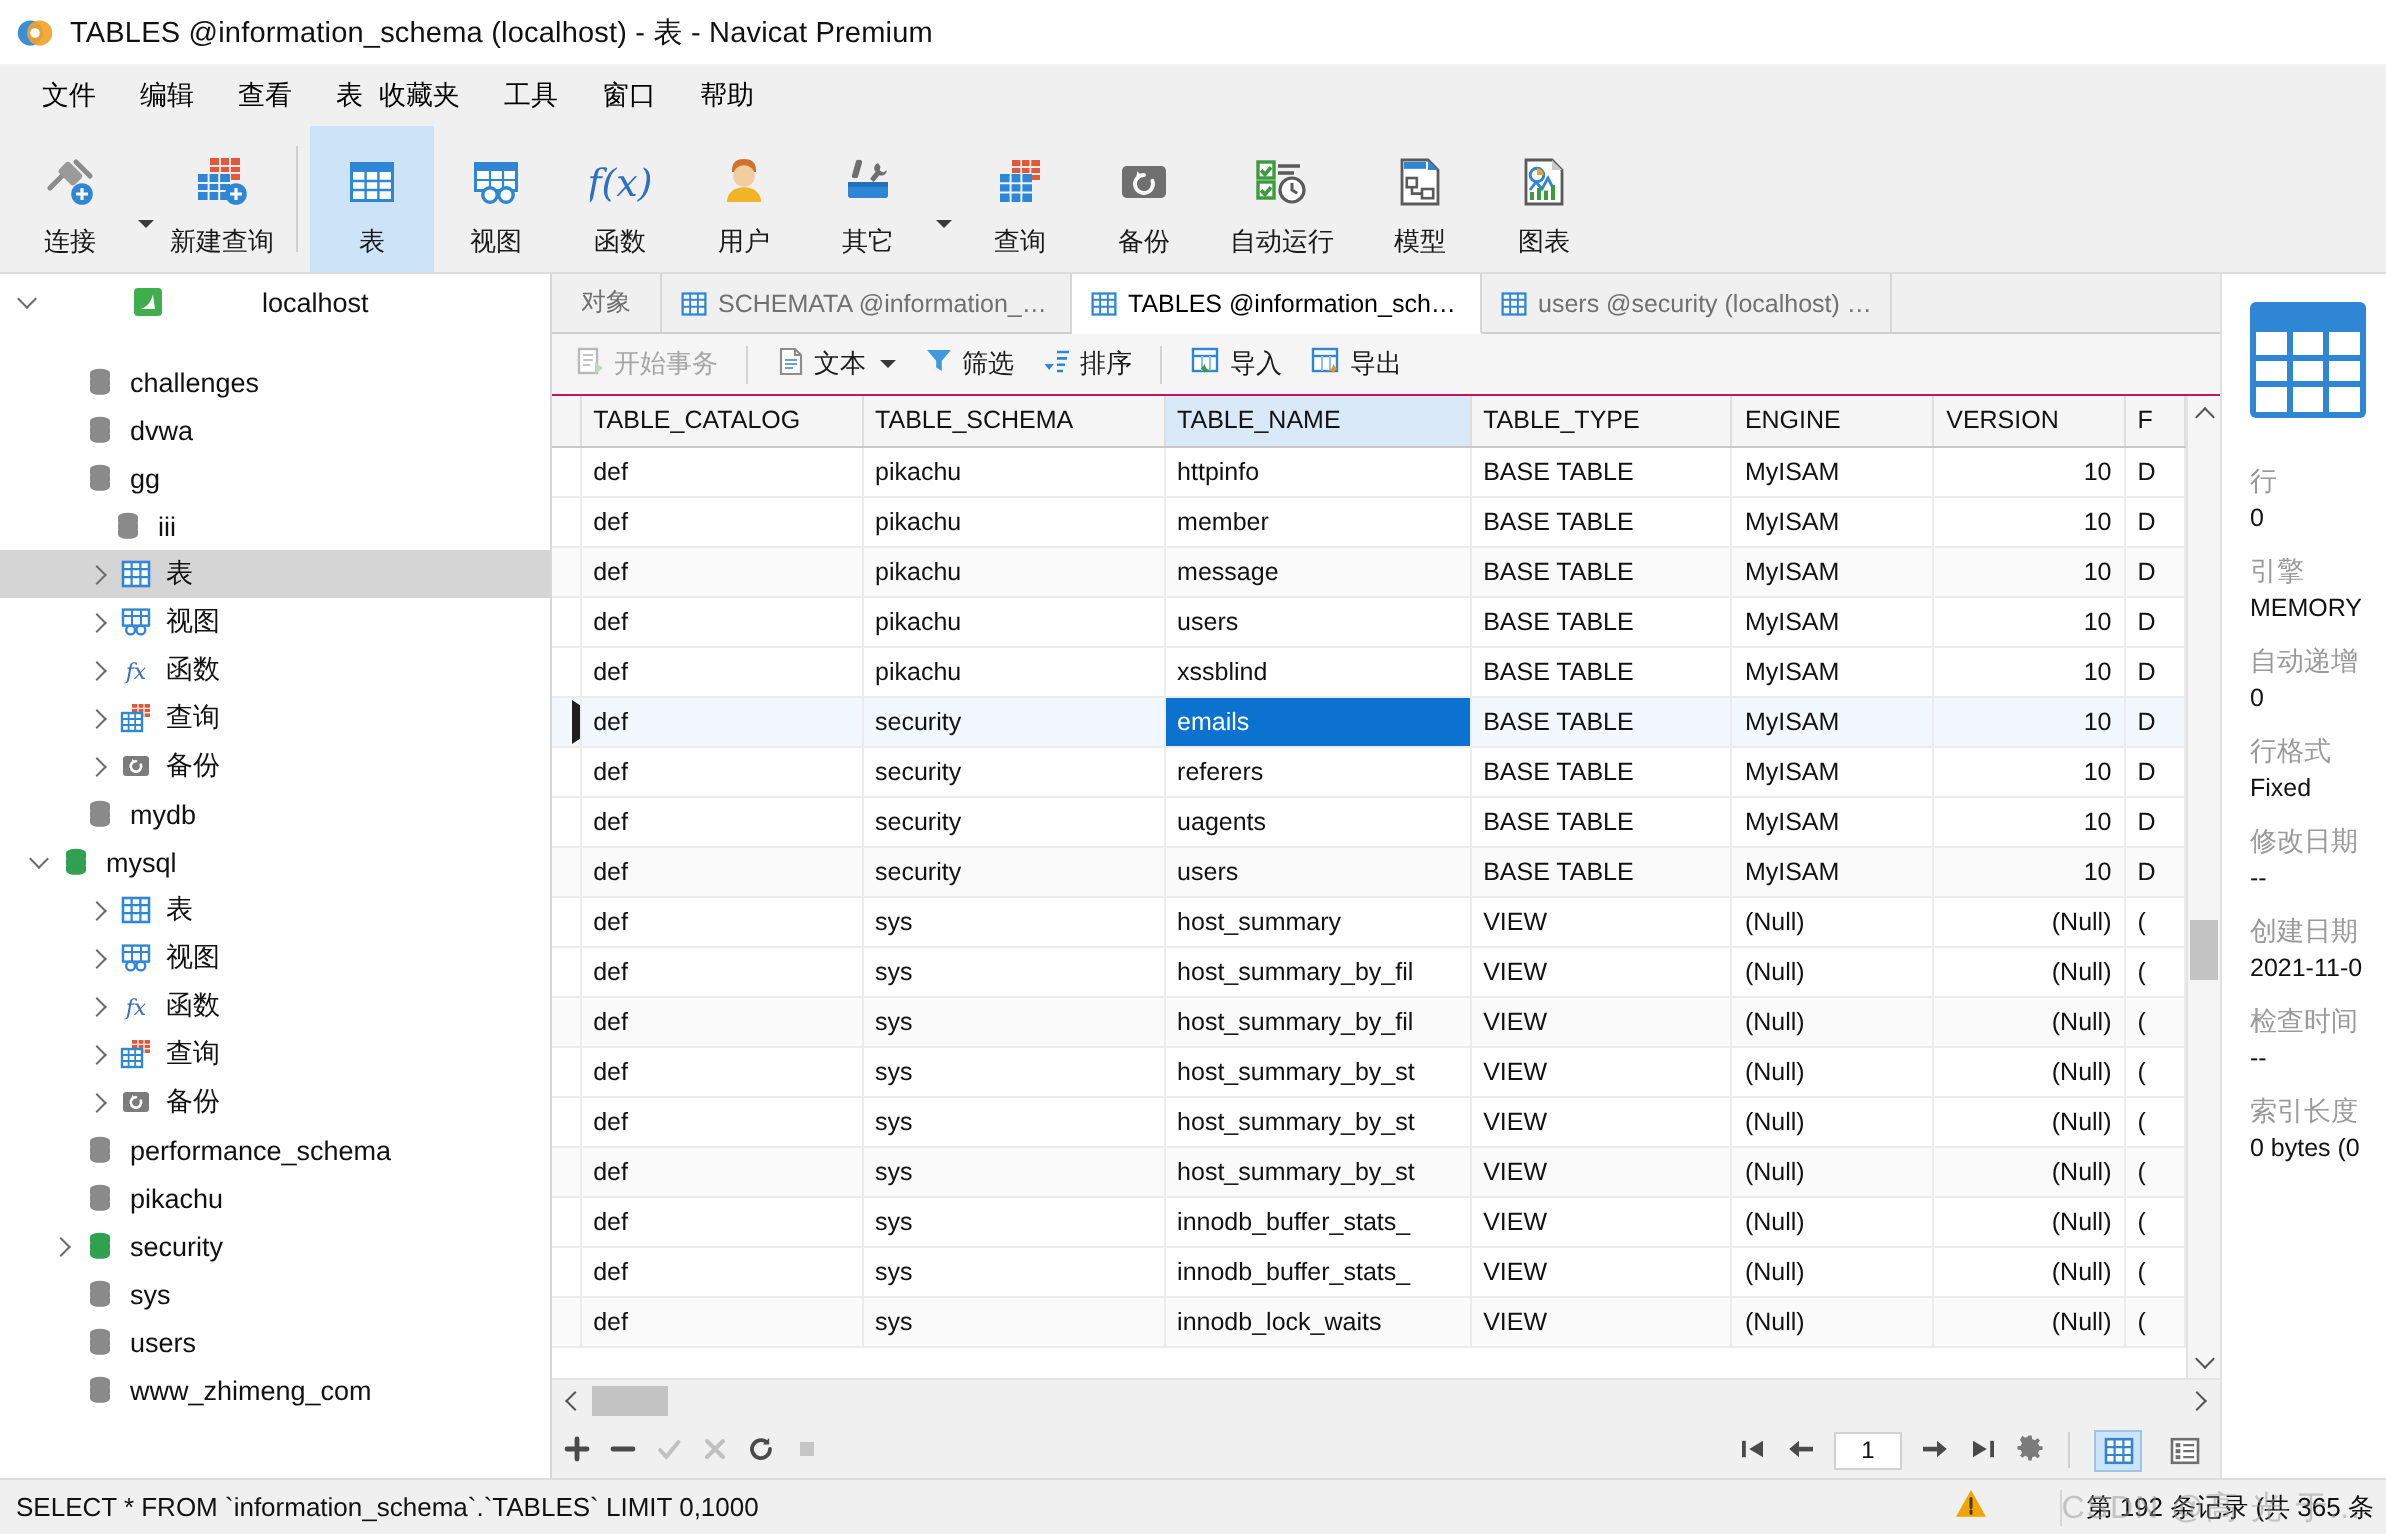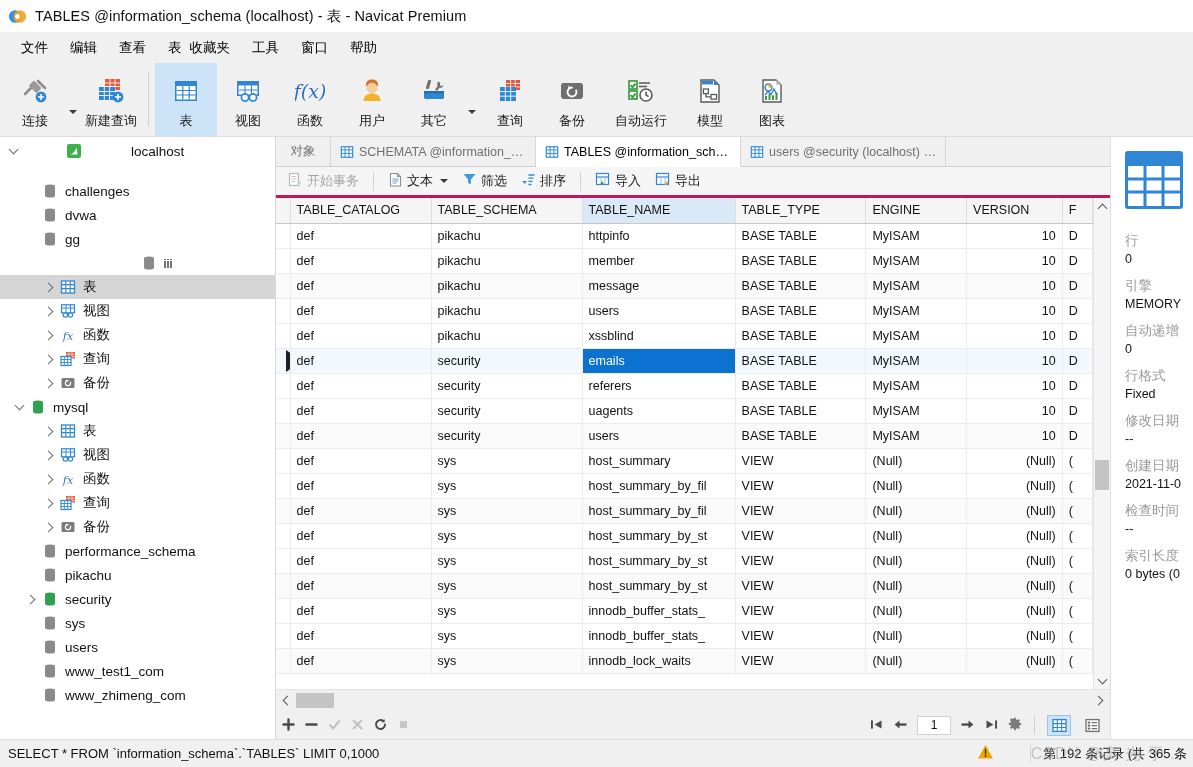--- a/index.html
+++ b/index.html
@@ -79,21 +79,21 @@
     border-right: 1px solid #d6d6d6; cursor: default; max-width: 205px; white-space: nowrap;
   }
   .tab:first-child { border-left: none; }
   .tab.active { background: #ffffff; color: #000; border-bottom: 1px solid #fff; margin-bottom: -1px; }
   .tab .tab-label { overflow: hidden; text-overflow: ellipsis; }
   .tab-obj { width: 55px; justify-content: center; }
 
   
   .gridbar {
     height: 31px; flex: 0 0 31px; display: flex; align-items: center;
-    background: #f5f5f5; border-bottom: 3px solid #be185d; padding-left: 6px; gap: 2px;
+    background: #f5f5f5; border-bottom: 1px solid #be185d; padding-left: 6px; gap: 2px;
   }
   .gb-btn { display: flex; align-items: center; gap: 4px; padding: 3px 6px; font-size: 13px; color: #1a1a1a; cursor: default; white-space: nowrap; }
   .gb-btn.disabled { color: #a6a6a6; }
   .gb-sep { width: 1px; height: 19px; background: #d3d3d3; margin: 0 6px; }
 
   
   .gridwrap { flex: 1 1 auto; display: flex; min-height: 0; background: #fff; position: relative; }
   .gridscroll { flex: 1 1 auto; overflow: hidden; min-width: 0; }
   table.grid { border-collapse: collapse; table-layout: fixed; width: 100%; }
   table.grid th {
@@ -433,21 +433,21 @@
                 <ellipse cx="8" cy="6" rx="5" ry="2"></ellipse>
                 <rect x="3" y="6.6" width="10" height="2.6"></rect>
                 <ellipse cx="8" cy="9.2" rx="5" ry="2"></ellipse>
                 <rect x="3" y="9.8" width="10" height="2.6"></rect>
                 <ellipse cx="8" cy="12.4" rx="5" ry="2"></ellipse>
               </g>
             </svg>
           </span>
           <span class="tlabel">gg</span>
         </div>
-        <div class="tree-row" style="padding-left: 22px; justify-content: center;">
+        <div class="tree-row" style="padding-left: 36px;">
           <span class="tw"></span>
           <span class="ticon">
             <svg width="16" height="16" viewBox="0 0 16 16">
               <g fill="#8a8a8a">
                 <ellipse cx="8" cy="3.4" rx="5" ry="2"></ellipse>
                 <rect x="3" y="3.4" width="10" height="2.6"></rect>
                 <ellipse cx="8" cy="6" rx="5" ry="2"></ellipse>
                 <rect x="3" y="6.6" width="10" height="2.6"></rect>
                 <ellipse cx="8" cy="9.2" rx="5" ry="2"></ellipse>
                 <rect x="3" y="9.8" width="10" height="2.6"></rect>
@@ -516,20 +516,37 @@
           </span>
           <span class="ticon">
             <svg width="16" height="16" viewBox="0 0 16 16">
               <rect x="1.5" y="3" width="13" height="10" rx="1.6" fill="#7c7c7c"></rect>
               <path d="M8 5.6a2.6 2.6 0 1 0 2.4 1.7" stroke="#fff" stroke-width="1.3" fill="none" stroke-linecap="round"></path>
               <path d="M6.1 4.5l-.3 2 2-.4z" fill="#fff"></path>
             </svg>
           </span>
           <span class="tlabel">备份</span>
         </div>
+        <div class="tree-row" style="padding-left: 22px;">
+          <span class="tw"></span>
+          <span class="ticon">
+            <svg width="16" height="16" viewBox="0 0 16 16">
+              <g fill="#8a8a8a">
+                <ellipse cx="8" cy="3.4" rx="5" ry="2"></ellipse>
+                <rect x="3" y="3.4" width="10" height="2.6"></rect>
+                <ellipse cx="8" cy="6" rx="5" ry="2"></ellipse>
+                <rect x="3" y="6.6" width="10" height="2.6"></rect>
+                <ellipse cx="8" cy="9.2" rx="5" ry="2"></ellipse>
+                <rect x="3" y="9.8" width="10" height="2.6"></rect>
+                <ellipse cx="8" cy="12.4" rx="5" ry="2"></ellipse>
+              </g>
+            </svg>
+          </span>
+          <span class="tlabel">mydb</span>
+        </div>
         <div class="tree-row" style="padding-left: 10px;">
           <span class="tw">
             <span class="chev down"></span>
           </span>
           <span class="ticon">
             <svg width="16" height="16" viewBox="0 0 16 16">
               <g fill="#2fa14f">
                 <ellipse cx="8" cy="3.4" rx="5" ry="2"></ellipse>
                 <rect x="3" y="3.4" width="10" height="2.6"></rect>
                 <ellipse cx="8" cy="6" rx="5" ry="2"></ellipse>
@@ -687,37 +704,20 @@
                 <rect x="3" y="3.4" width="10" height="2.6"></rect>
                 <ellipse cx="8" cy="6" rx="5" ry="2"></ellipse>
                 <rect x="3" y="6.6" width="10" height="2.6"></rect>
                 <ellipse cx="8" cy="9.2" rx="5" ry="2"></ellipse>
                 <rect x="3" y="9.8" width="10" height="2.6"></rect>
                 <ellipse cx="8" cy="12.4" rx="5" ry="2"></ellipse>
               </g>
             </svg>
           </span>
           <span class="tlabel">users</span>
-        </div>
-        <div class="tree-row" style="padding-left: 22px;">
-          <span class="tw"></span>
-          <span class="ticon">
-            <svg width="16" height="16" viewBox="0 0 16 16">
-              <g fill="#8a8a8a">
-                <ellipse cx="8" cy="3.4" rx="5" ry="2"></ellipse>
-                <rect x="3" y="3.4" width="10" height="2.6"></rect>
-                <ellipse cx="8" cy="6" rx="5" ry="2"></ellipse>
-                <rect x="3" y="6.6" width="10" height="2.6"></rect>
-                <ellipse cx="8" cy="9.2" rx="5" ry="2"></ellipse>
-                <rect x="3" y="9.8" width="10" height="2.6"></rect>
-                <ellipse cx="8" cy="12.4" rx="5" ry="2"></ellipse>
-              </g>
-            </svg>
-          </span>
-          <span class="tlabel">www_test1_com</span>
         </div>
         <div class="tree-row" style="padding-left: 22px;">
           <span class="tw"></span>
           <span class="ticon">
             <svg width="16" height="16" viewBox="0 0 16 16">
               <g fill="#8a8a8a">
                 <ellipse cx="8" cy="3.4" rx="5" ry="2"></ellipse>
                 <rect x="3" y="3.4" width="10" height="2.6"></rect>
                 <ellipse cx="8" cy="6" rx="5" ry="2"></ellipse>
                 <rect x="3" y="6.6" width="10" height="2.6"></rect>

